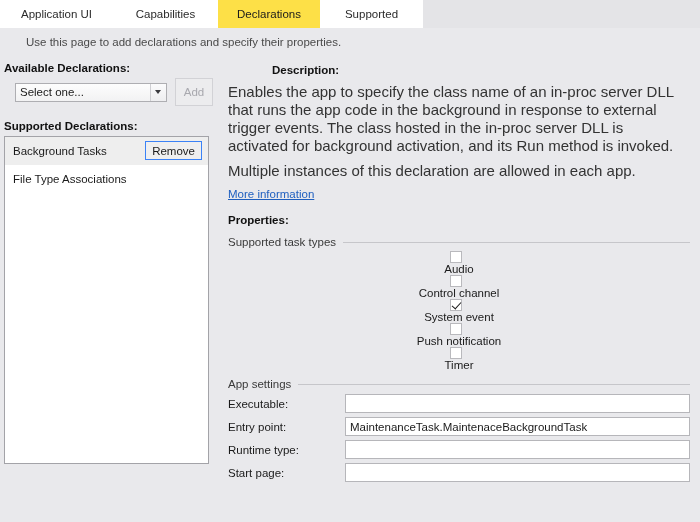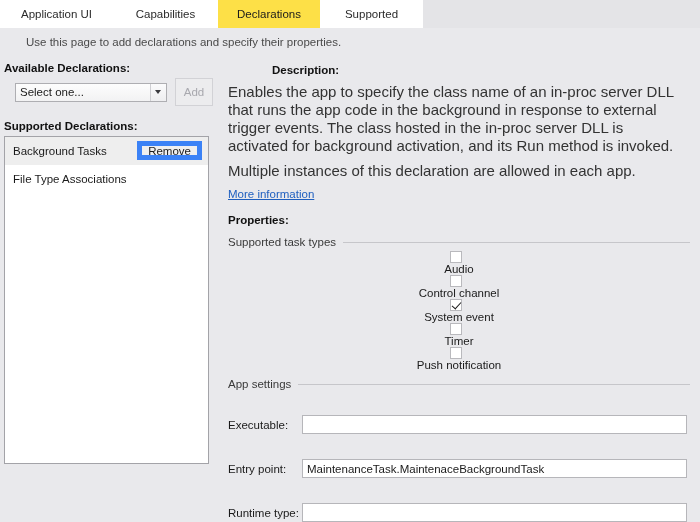--- a/index.html
+++ b/index.html
@@ -143,21 +143,21 @@
     cursor: default;
   }
   .list-item.selected { background: #eeeeee; }
   #remove-button {
     position: absolute;
     right: 6px;
     top: 4px;
     height: 19px;
     padding: 0 6px;
     background: #efefef;
-    border: 5px solid #3b82f6;
+    border: 1px solid #3b82f6;
     font-size: 11.5px;
     color: #1a1a1a;
     display: flex;
     align-items: center;
     justify-content: center;
     cursor: default;
   }
 
   
   #right-pane {
@@ -227,21 +227,22 @@
     height: 8px;
     border: solid #1a1a1a;
     border-width: 0 1.6px 1.6px 0;
     transform: rotate(42deg);
   }
   .checkbox-row .cb-label { font-size: 11.5px; color: #1a1a1a; }
 
   .field-row {
     display: flex;
     align-items: center;
-    margin-top: 25px;
+    margin-top: 4px;
+    gap: 43px;
   }
   .field-label {
     width: 74px;
     font-size: 11.5px;
     color: #1a1a1a;
     flex: none;
   }
   .field-input {
     width: 385px;
     height: 19px;
@@ -325,25 +326,25 @@
   <div class="checkbox-row">
     <span class="checkbox"></span>
     <span class="cb-label">Control channel</span>
   </div>
   <div class="checkbox-row">
     <span class="checkbox checked"></span>
     <span class="cb-label">System event</span>
   </div>
   <div class="checkbox-row">
     <span class="checkbox"></span>
+    <span class="cb-label">Push notification</span>
+  </div>
+  <div class="checkbox-row">
+    <span class="checkbox"></span>
     <span class="cb-label">Timer</span>
-  </div>
-  <div class="checkbox-row">
-    <span class="checkbox"></span>
-    <span class="cb-label">Push notification</span>
   </div>
 
   <div class="group-header">
     <span>App settings</span>
     <span class="rule"></span>
   </div>
 
   <div class="field-row">
     <span class="field-label">Executable:</span>
     <input class="field-input" type="text" value="" style="">

